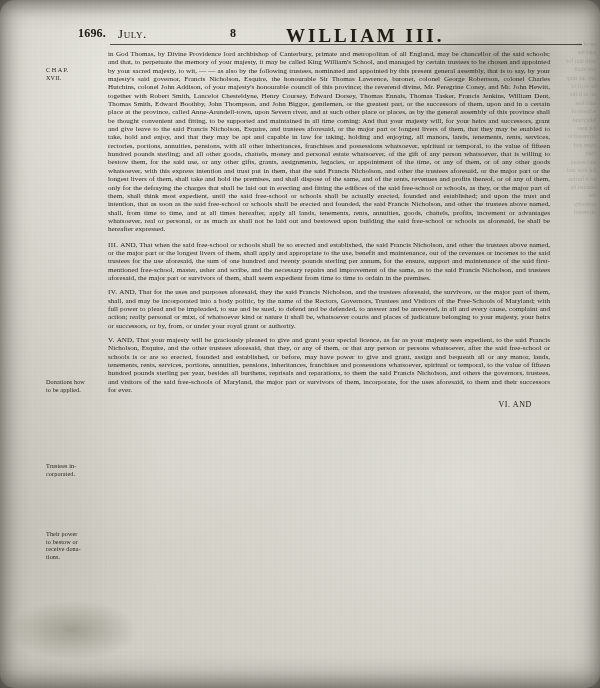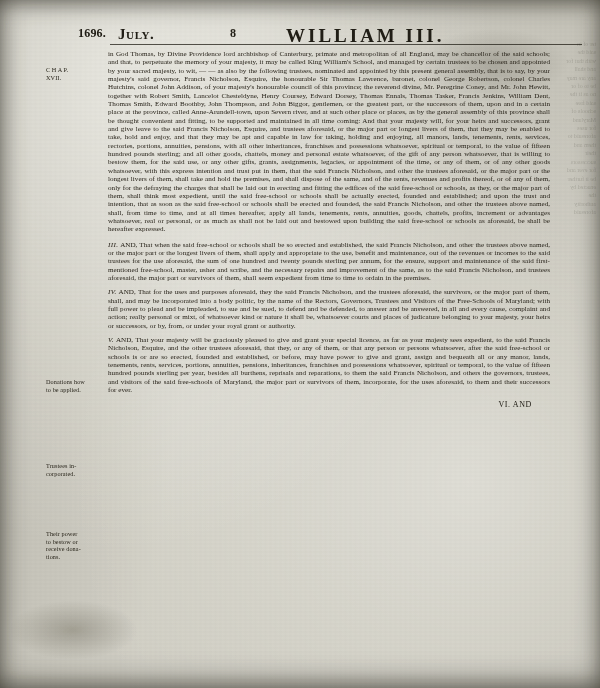--- a/index.html
+++ b/index.html
@@ -19,20 +19,21 @@
     left: 0;
     top: 0;
     width: 600px;
     height: 688px;
     background: #c9c7bd;
     background-image:
       radial-gradient(ellipse at 20% 12%, rgba(255,255,250,0.55) 0%, rgba(255,255,250,0.0) 55%),
       radial-gradient(ellipse at 78% 70%, rgba(255,255,250,0.40) 0%, rgba(255,255,250,0.0) 60%),
       linear-gradient(100deg, rgba(120,115,100,0.16) 0%, rgba(255,255,250,0.10) 35%, rgba(120,115,100,0.10) 100%);
     filter: contrast(1.02);
+    border-radius: 15px;
   }
   
   #grain {
     position: absolute;
     left: 0; top: 0;
     width: 600px; height: 688px;
     pointer-events: none;
     opacity: .30;
     background-image:
       repeating-linear-gradient(0deg, rgba(0,0,0,0.035) 0px, rgba(0,0,0,0.0) 2px, rgba(0,0,0,0.03) 4px),
@@ -75,23 +76,22 @@
     left: 0px;
     top: 0px;
     font-weight: bold;
     font-size: 12px;
   }
   .rh-month {
     position: absolute;
     left: 40px;
     top: 0px;
     font-variant: small-caps;
-    font-size: 15px;
+    font-size: 13px;
     letter-spacing: 0.6px;
-    font-weight: bold;
   }
   .rh-page {
     position: absolute;
     left: 152px;
     top: 0px;
     font-size: 12px;
     font-weight: bold;
   }
   .rh-title {
     position: absolute;
@@ -134,21 +134,21 @@
     font-size: 7.1px;
     line-height: 8.35px;
     text-align: justify;
     text-justify: inter-word;
     margin: 0 0 6px 0;
     letter-spacing: 0.02px;
     word-spacing: 0.2px;
     color: #241f16;
   }
   .para.tight { margin-bottom: 7px; }
-  .sc { font-variant: small-caps; letter-spacing: 0.4px; font-style: italic; }
+  .sc { font-variant: small-caps; letter-spacing: 0.4px; }
   .catch {
     font-size: 8px;
     text-align: right;
     font-variant: small-caps;
     letter-spacing: 0.6px;
     margin-top: 0;
     padding-right: 18px;
   }
   
   #bleed {

